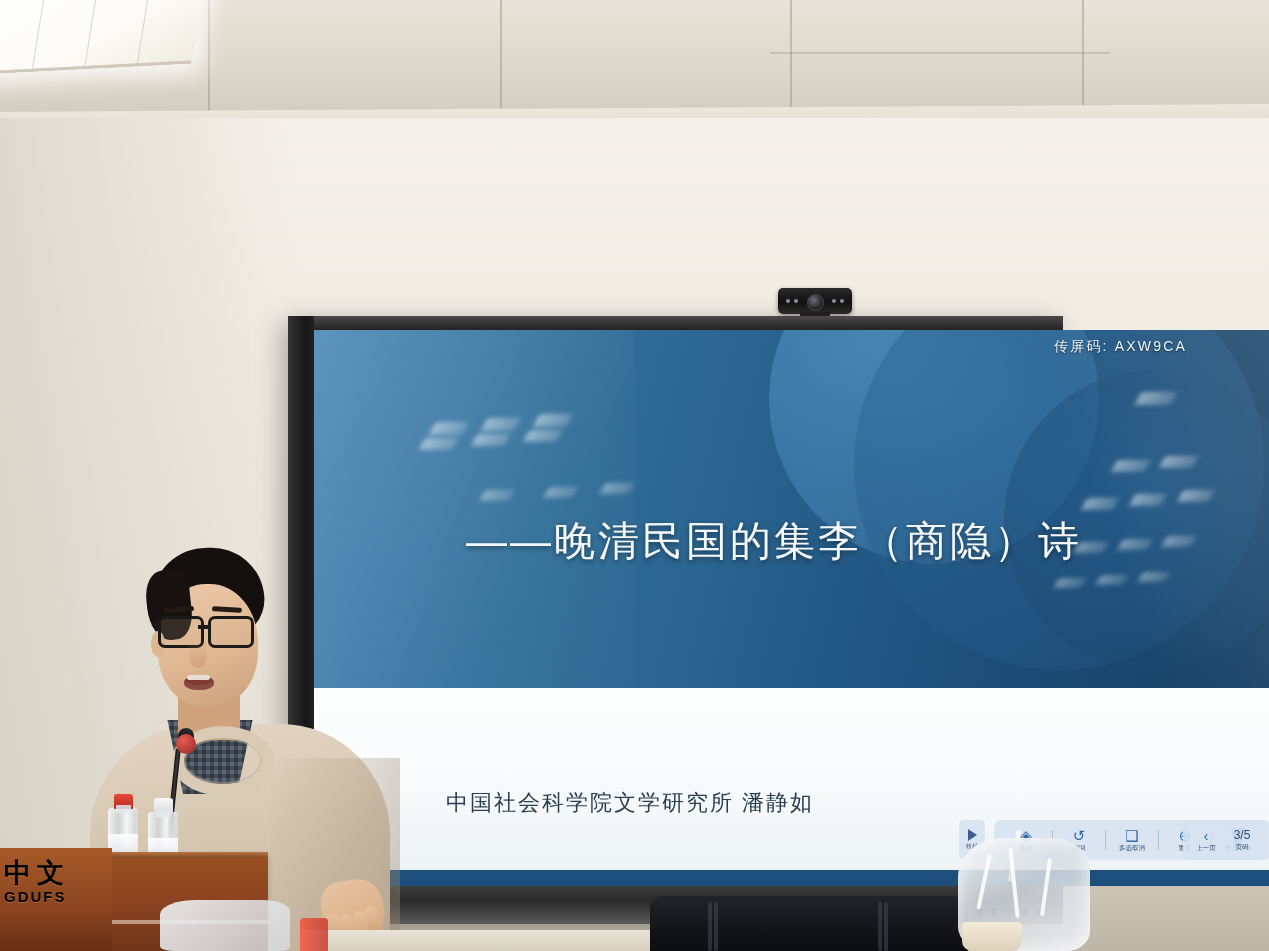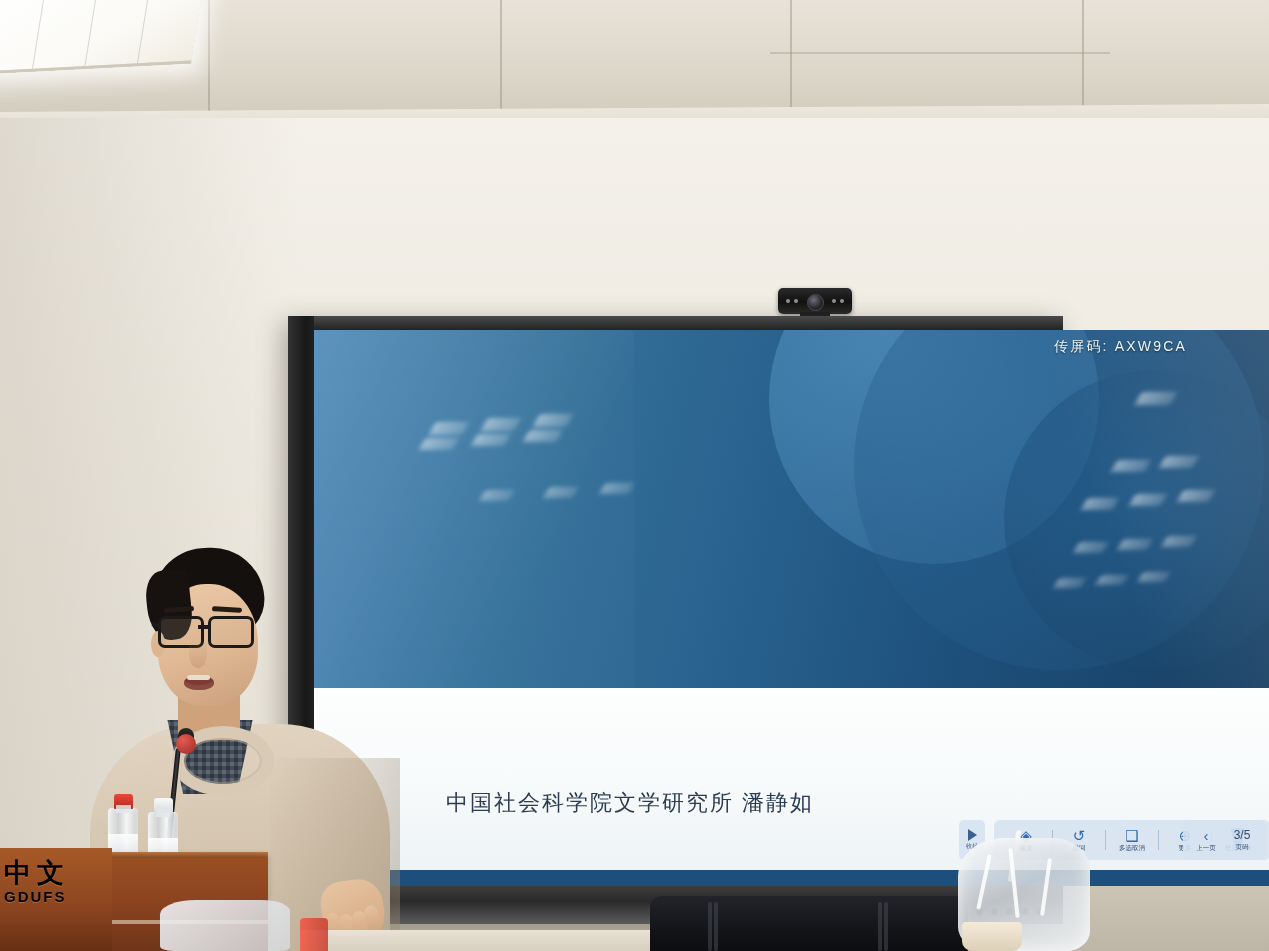--- a/index.html
+++ b/index.html
@@ -572,20 +572,21 @@
         <div class="glare" style="left:762px; top:212px; width:30px; height:11px; opacity:.85"></div>
         <div class="glare" style="left:806px; top:209px; width:30px; height:11px; opacity:.85"></div>
         <div class="glare" style="left:850px; top:206px; width:30px; height:11px; opacity:.85"></div>
         <div class="glare" style="left:742px; top:248px; width:28px; height:10px; opacity:.8"></div>
         <div class="glare" style="left:784px; top:245px; width:28px; height:10px; opacity:.8"></div>
         <div class="glare" style="left:826px; top:242px; width:28px; height:10px; opacity:.8"></div>
 
         <div class="screencode">传屏码: AXW9CA</div>
 
         <div class="slide-title">
+          <span class="l2">——晚清民国的集李（商隐）诗</span>
         </div>
       </div>
 
       <div class="slide-white">
         <div class="slide-author">中国社会科学院文学研究所 潘静如</div>
       </div>
 
       <div class="tb-collapse">
         <div class="tri"></div>
         <div class="lb">收起</div>

